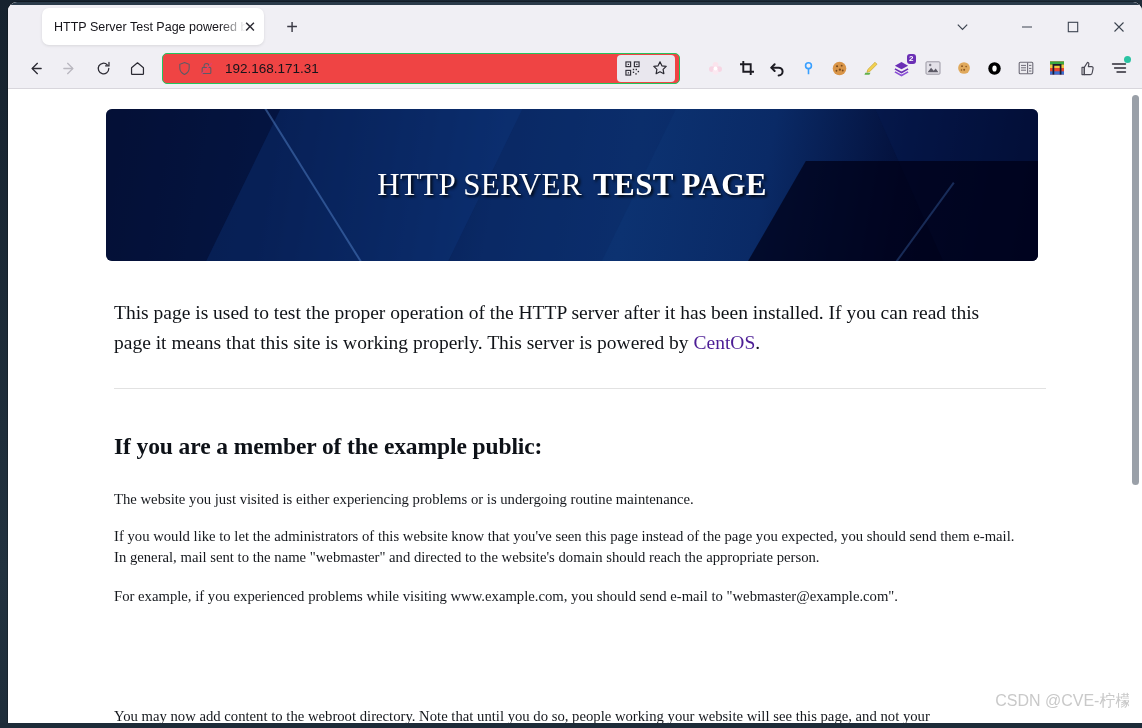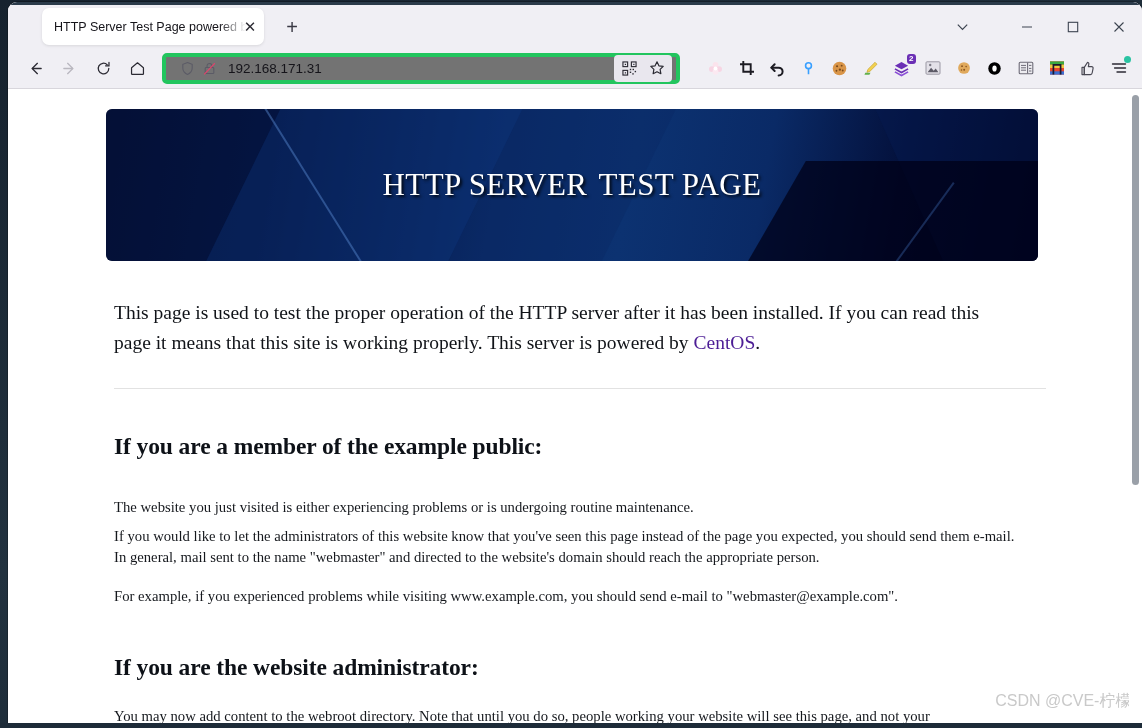--- a/index.html
+++ b/index.html
@@ -122,22 +122,22 @@
     color: #2b2a33;
     border-radius: 5px;
     flex: 0 0 34px;
   }
   .nav-btn.disabled { color: #b9b7bf; }
 
   #urlbar {
     flex: 1;
     height: 31px;
     margin: 0 6px 0 8px;
-    background: #737373;
-    border: 4px solid #22c55e;
+    background: #ef4444;
+    border: 1px solid #22c55e;
     border-radius: 5px;
     display: flex;
     align-items: center;
     padding: 0 4px 0 10px;
   }
   #url-text {
     flex: 1;
     font-size: 13.5px;
     color: #15141a;
     margin-left: 8px;
@@ -270,21 +270,21 @@
     align-items: center;
     justify-content: center;
     color: #ffffff;
     font-family: "Liberation Serif", "DejaVu Serif", serif;
     font-size: 31px;
     letter-spacing: .4px;
     text-shadow: 2px 2px 3px rgba(0,0,0,.85);
     white-space: nowrap;
   }
   #banner-title .light { font-weight: normal; }
-  #banner-title .bold { font-weight: normal; margin-left: 11px; }
+  #banner-title .bold { font-weight: bold; margin-left: 11px; }
 
   
   .content-text {
     font-family: "Liberation Serif", "DejaVu Serif", serif;
     color: #101318;
   }
   #intro {
     position: absolute;
     left: 106px;
     top: 209px;
@@ -320,21 +320,21 @@
 
   .body-para {
     position: absolute;
     left: 106px;
     width: 906px;
     font-family: "Liberation Serif", "DejaVu Serif", serif;
     font-size: 14.7px;
     line-height: 21px;
     color: #15181d;
   }
-  #para-public-1 { top: 400px; margin-top: 8px; }
+  #para-public-1 { top: 400px; }
   #para-public-2 { top: 437px; }
   #para-public-3 { top: 497px; }
   #para-admin-1  { top: 617px; }
 
   
   #watermark {
     position: absolute;
     right: 7px;
     top: 602px;
     font-family: "Liberation Sans", sans-serif;
@@ -602,21 +602,20 @@
 
       <p id="intro" class="content-text"><span>This page is used to test the proper operation of the HTTP server after it has been installed. If you can read this page it means that this site is working properly. This server is powered by </span><a href="#">CentOS</a><span>.</span></p>
 
       <div id="divider"></div>
 
       <h2 class="section-heading" id="heading-public">If you are a member of the example public:</h2>
       <p class="body-para" id="para-public-1">The website you just visited is either experiencing problems or is undergoing routine maintenance.</p>
       <p class="body-para" id="para-public-3">For example, if you experienced problems while visiting www.example.com, you should send e-mail to "webmaster@example.com".</p>
       <p class="body-para" id="para-public-2">If you would like to let the administrators of this website know that you've seen this page instead of the page you expected, you should send them e-mail. In general, mail sent to the name "webmaster" and directed to the website's domain should reach the appropriate person.</p>
 
-      <h2 class="section-heading" id="heading-admin">If you are the website administrator:</h2>
       <p class="body-para" id="para-admin-1">You may now add content to the webroot directory. Note that until you do so, people working your website will see this page, and not your</p>
 
       <div id="watermark">CSDN @CVE-柠檬i</div>
     </div>
 
     <div id="scrollbar-track">
       <div id="scrollbar-thumb"></div>
     </div>
   </div>
 

